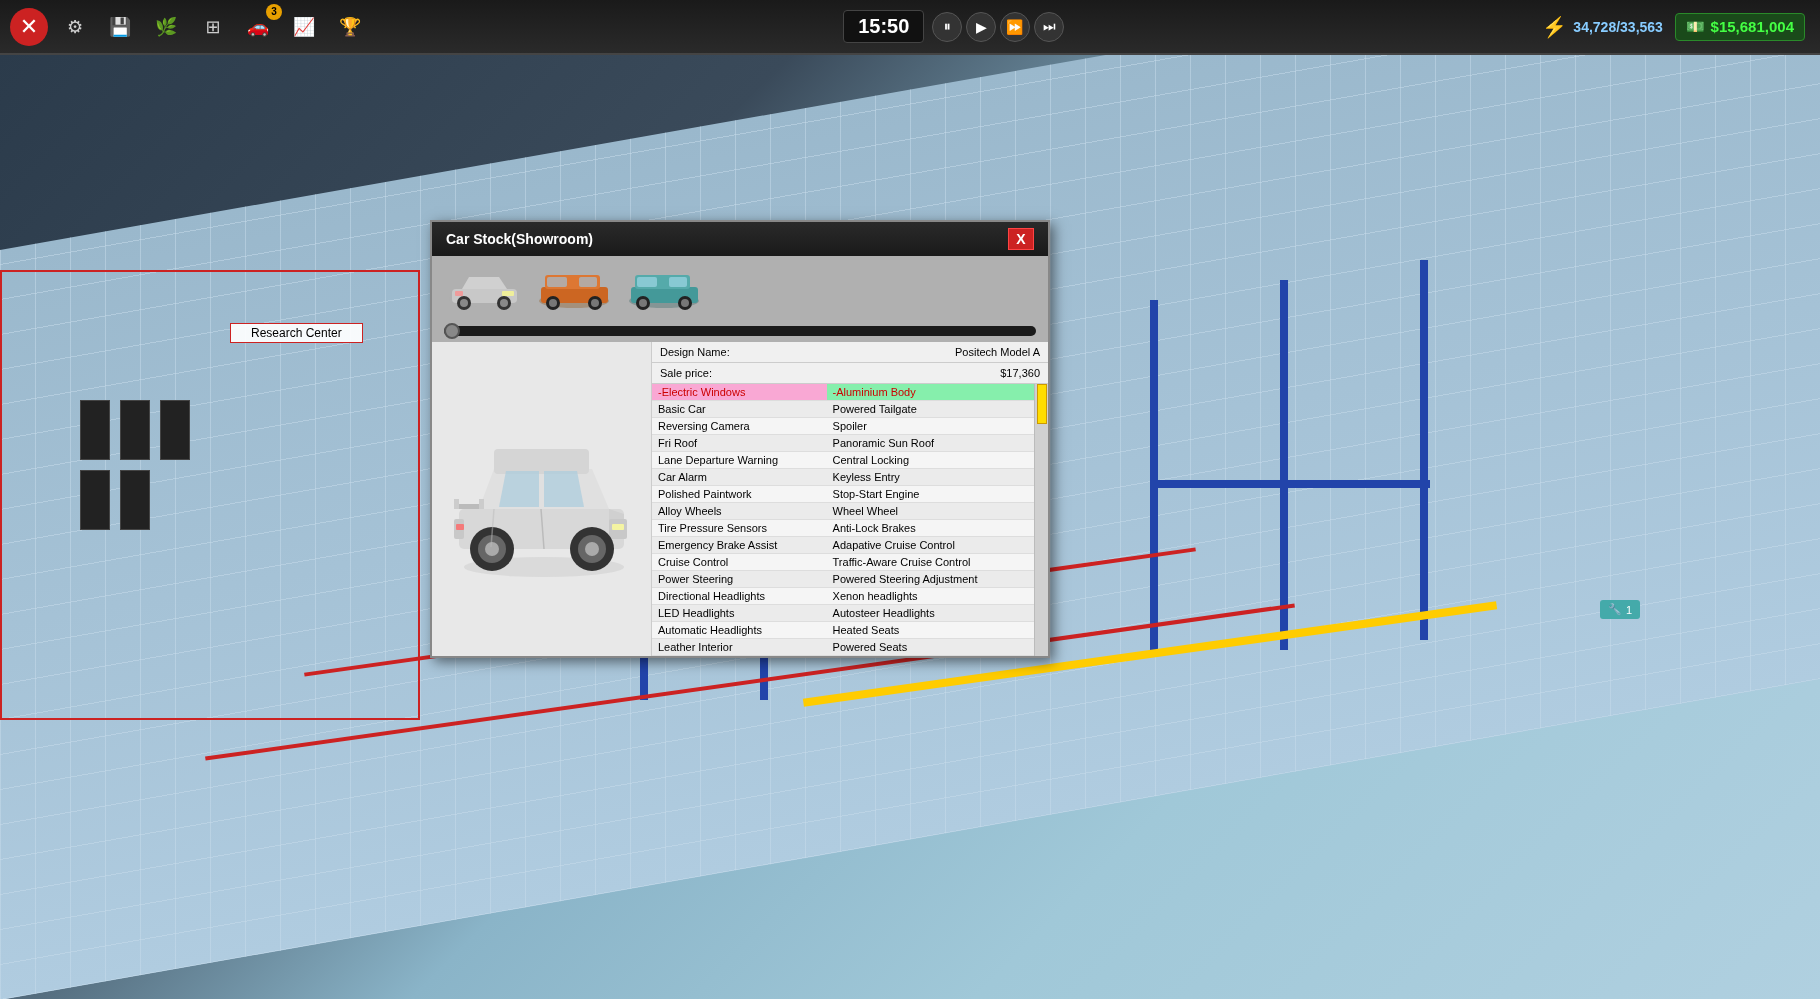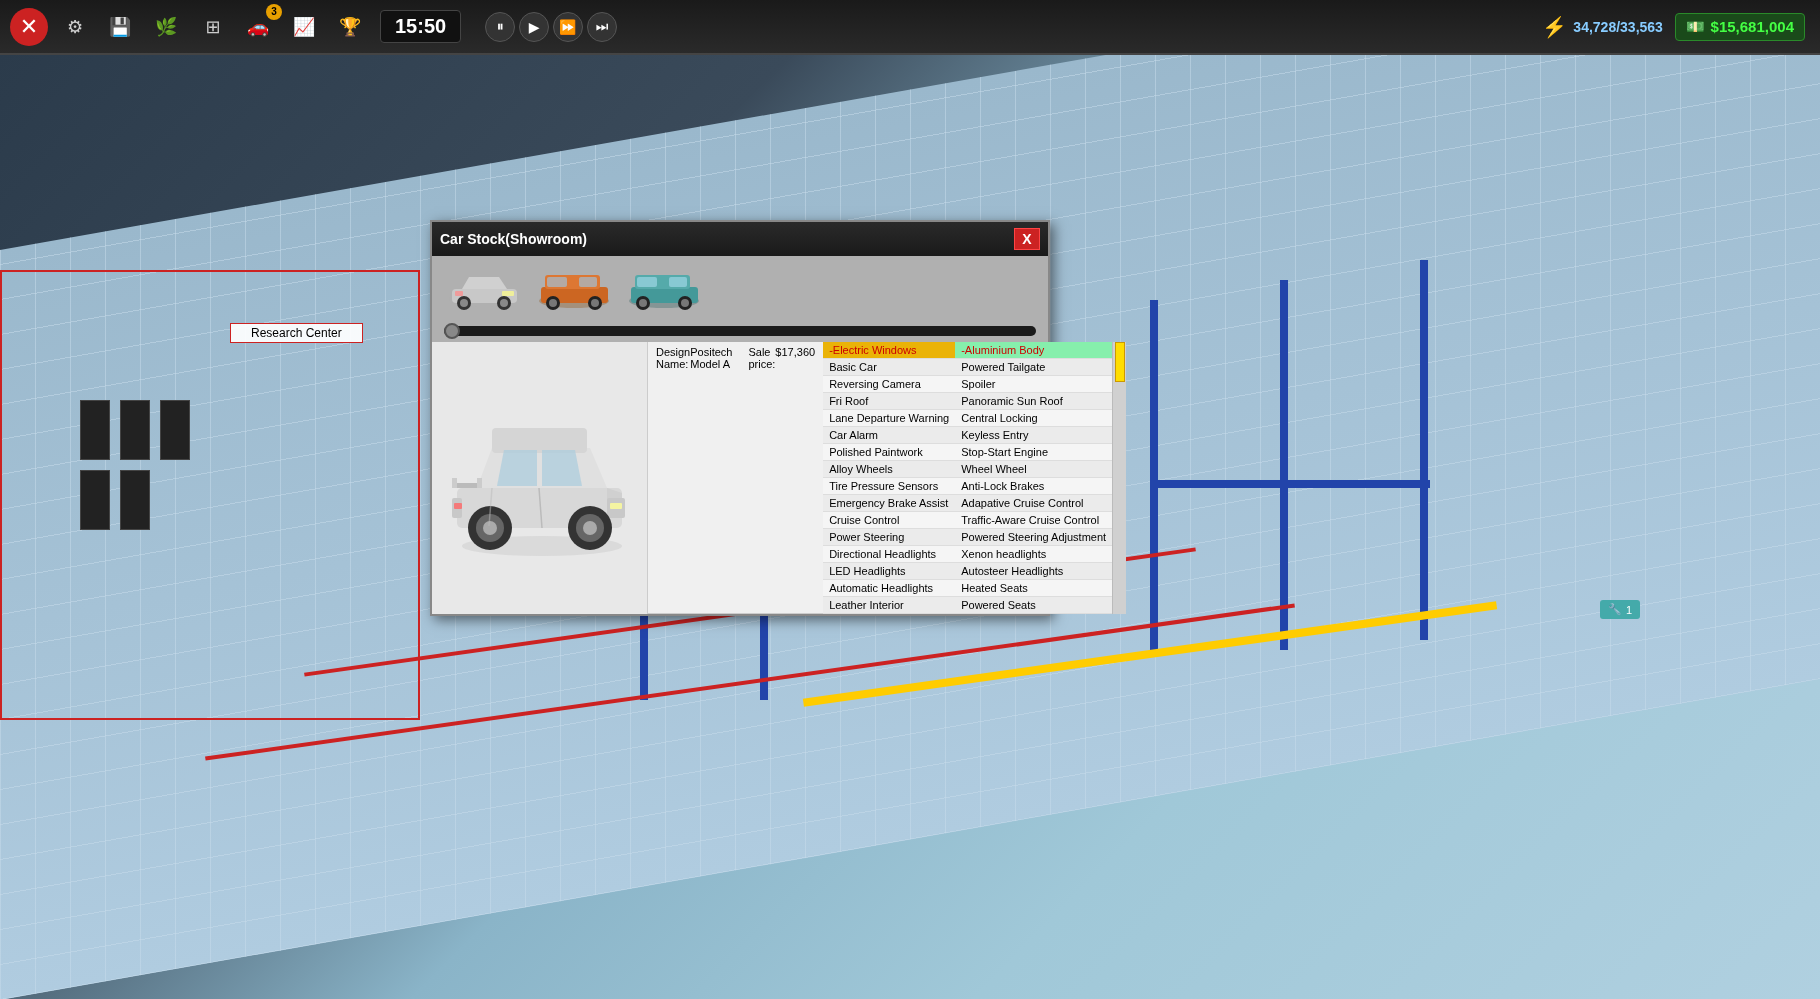--- a/index.html
+++ b/index.html
@@ -71,23 +71,23 @@
       height: 16px;
       border-radius: 50%;
       display: flex;
       align-items: center;
       justify-content: center;
     }
 
     .toolbar-center {
       flex: 1;
       display: flex;
-      justify-content: flex-start;
-      align-items: center;
-      gap: 24px;
+      justify-content: center;
+      align-items: center;
+      gap: 8px;
     }
 
     .time-display {
       color: #fff;
       font-size: 20px;
       font-weight: bold;
       background: #111;
       padding: 4px 14px;
       border-radius: 4px;
       border: 1px solid #444;
@@ -182,21 +182,21 @@
       border: 2px solid #888;
       z-index: 200;
       box-shadow: 4px 4px 12px rgba(0,0,0,0.5);
     }
 
     .dialog-titlebar {
       background: linear-gradient(180deg, #2a2a2a 0%, #1a1a1a 100%);
       color: #fff;
       font-size: 14px;
       font-weight: bold;
-      padding: 6px 8px;
+      padding: 6px 14px;
       display: flex;
       align-items: center;
       justify-content: space-between;
     }
 
     .dialog-close-btn {
       background: #cc2222;
       color: #fff;
       font-size: 14px;
       font-weight: bold;
@@ -262,21 +262,21 @@
       display: flex;
       align-items: center;
       justify-content: center;
       padding: 10px;
       border-right: 1px solid #ccc;
     }
 
     .features-area {
       flex: 1;
       display: flex;
-      flex-direction: row;
+      flex-direction: column;
     }
 
     .design-info {
       background: #f0f0f0;
       padding: 4px 8px;
       border-bottom: 1px solid #ccc;
       font-size: 11px;
       display: flex;
       justify-content: space-between;
     }
@@ -292,21 +292,21 @@
       font-size: 11px;
     }
 
     .features-table td {
       padding: 2px 6px;
       border-bottom: 1px solid #ddd;
       white-space: nowrap;
     }
 
     .feature-row-highlighted td {
-      background: #eab308;
+      background: #f9a8d4;
     }
 
     .feature-row-normal td {
       background: #f5f5f5;
     }
 
     .feature-row-alt td {
       background: #ebebeb;
     }
 

